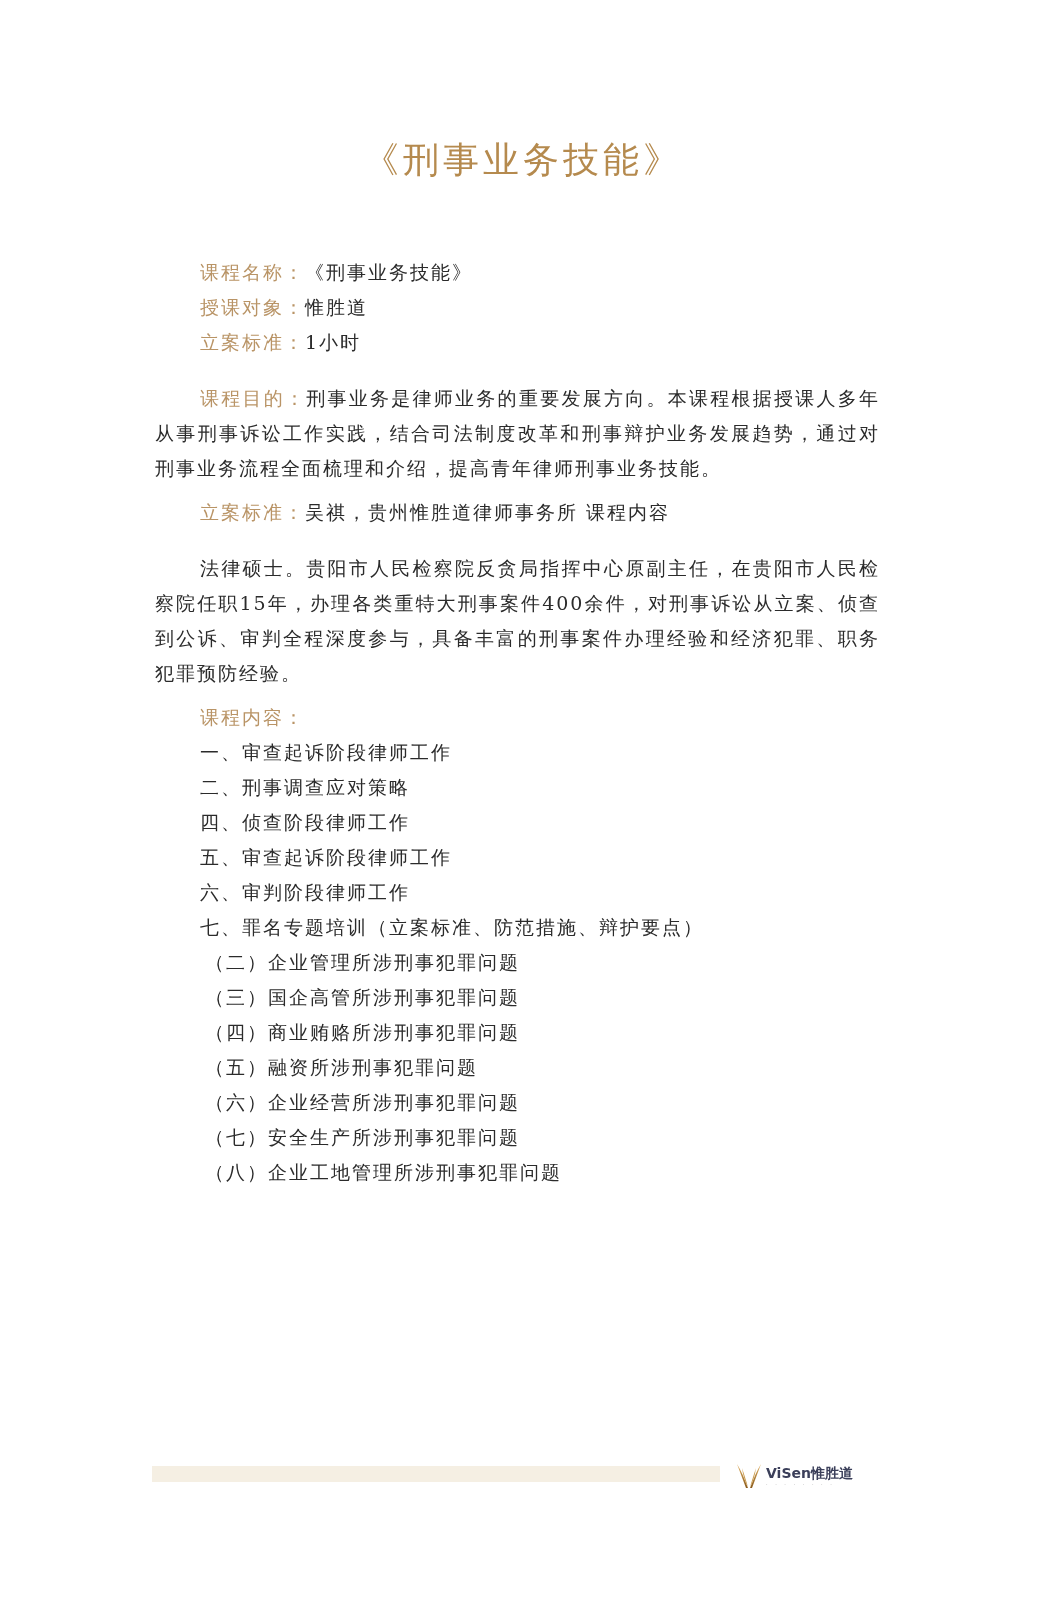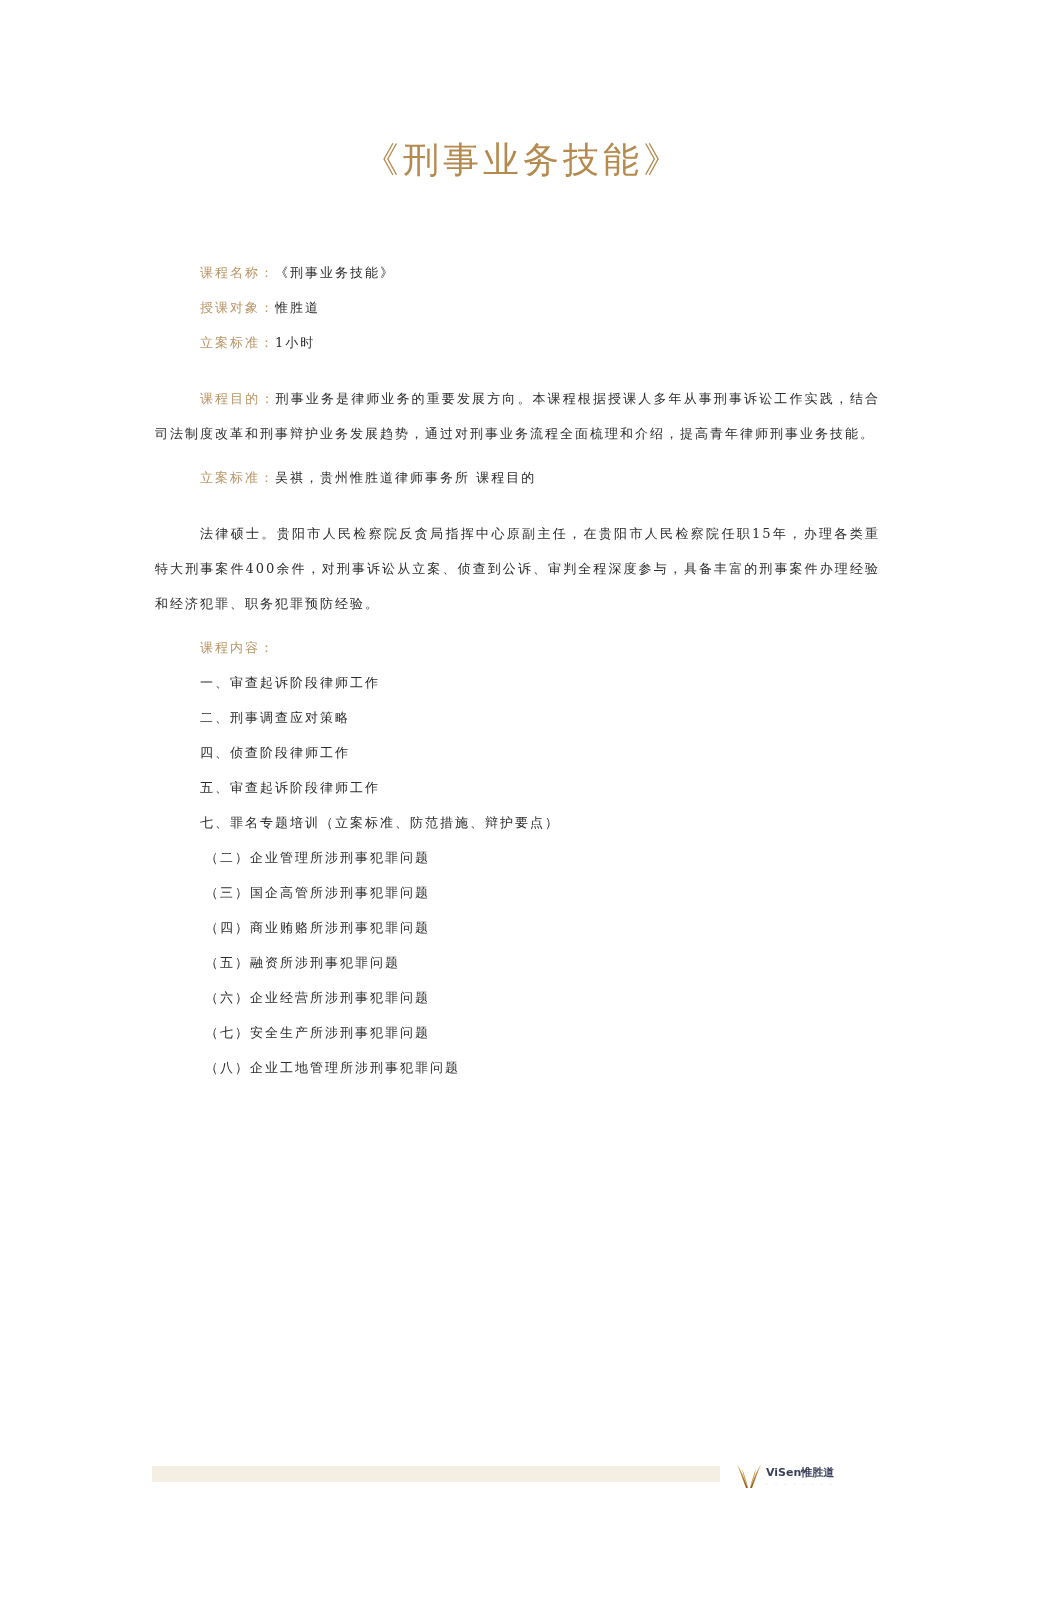--- a/index.html
+++ b/index.html
@@ -24,21 +24,21 @@
       font-size: 36px;
       letter-spacing: 4px;
       color: #b58a4e;
       font-weight: normal;
     }
     .content {
       position: absolute;
       left: 155px;
       top: 255px;
       width: 725px;
-      font-size: 13px;
+      font-size: 19px;
       line-height: 35px;
       letter-spacing: 2px;
     }
     .label { color: #b99466; }
     .row { display: block; white-space: nowrap; }
     .indent { padding-left: 45px; }
     .para {
       text-indent: 45px;
       text-align: justify;
       margin-top: 21px;
@@ -58,21 +58,21 @@
       left: 736px;
       top: 1460px;
       height: 32px;
       display: flex;
       align-items: center;
     }
     .logo-mark { width: 26px; height: 28px; margin-right: 4px; }
     .logo-text {
       font-family: "DejaVu Sans", "Liberation Sans", sans-serif;
       font-weight: bold;
-      font-size: 11px;
+      font-size: 14px;
       color: #3b3f5a;
       letter-spacing: 0;
       line-height: 16px;
     }
     .logo-sub {
       font-family: "DejaVu Sans", sans-serif;
       font-size: 5px;
       color: #888;
       letter-spacing: 3px;
       line-height: 6px;
@@ -92,32 +92,33 @@
   </div>
   <div class="row indent">
     <span class="label">立案标准：</span><span>1小时</span>
   </div>
 
   <div class="para">
     <span class="label">课程目的：</span><span>刑事业务是律师业务的重要发展方向。本课程根据授课人多年从事刑事诉讼工作实践，结合司法制度改革和刑事辩护业务发展趋势，通过对刑事业务流程全面梳理和介绍，提高青年律师刑事业务技能。</span>
   </div>
 
   <div class="row indent gap">
-    <span class="label">立案标准：</span><span>吴祺，贵州惟胜道律师事务所 课程目的</span>
+    <span class="label">立案标准：</span><span>吴祺，贵州惟胜道律师事务所 课程内容</span>
   </div>
 
   <div class="para">法律硕士。贵阳市人民检察院反贪局指挥中心原副主任，在贵阳市人民检察院任职15年，办理各类重特大刑事案件400余件，对刑事诉讼从立案、侦查到公诉、审判全程深度参与，具备丰富的刑事案件办理经验和经济犯罪、职务犯罪预防经验。</div>
 
   <div class="row indent gap">
     <span class="label">课程内容：</span>
   </div>
   <div class="row indent">一、审查起诉阶段律师工作</div>
   <div class="row indent">二、刑事调查应对策略</div>
   <div class="row indent">四、侦查阶段律师工作</div>
   <div class="row indent">五、审查起诉阶段律师工作</div>
+  <div class="row indent">六、审判阶段律师工作</div>
   <div class="row indent">七、罪名专题培训（立案标准、防范措施、辩护要点）</div>
   <div class="row sub">（二）企业管理所涉刑事犯罪问题</div>
   <div class="row sub">（三）国企高管所涉刑事犯罪问题</div>
   <div class="row sub">（四）商业贿赂所涉刑事犯罪问题</div>
   <div class="row sub">（五）融资所涉刑事犯罪问题</div>
   <div class="row sub">（六）企业经营所涉刑事犯罪问题</div>
   <div class="row sub">（七）安全生产所涉刑事犯罪问题</div>
   <div class="row sub">（八）企业工地管理所涉刑事犯罪问题</div>
 </div>
 

